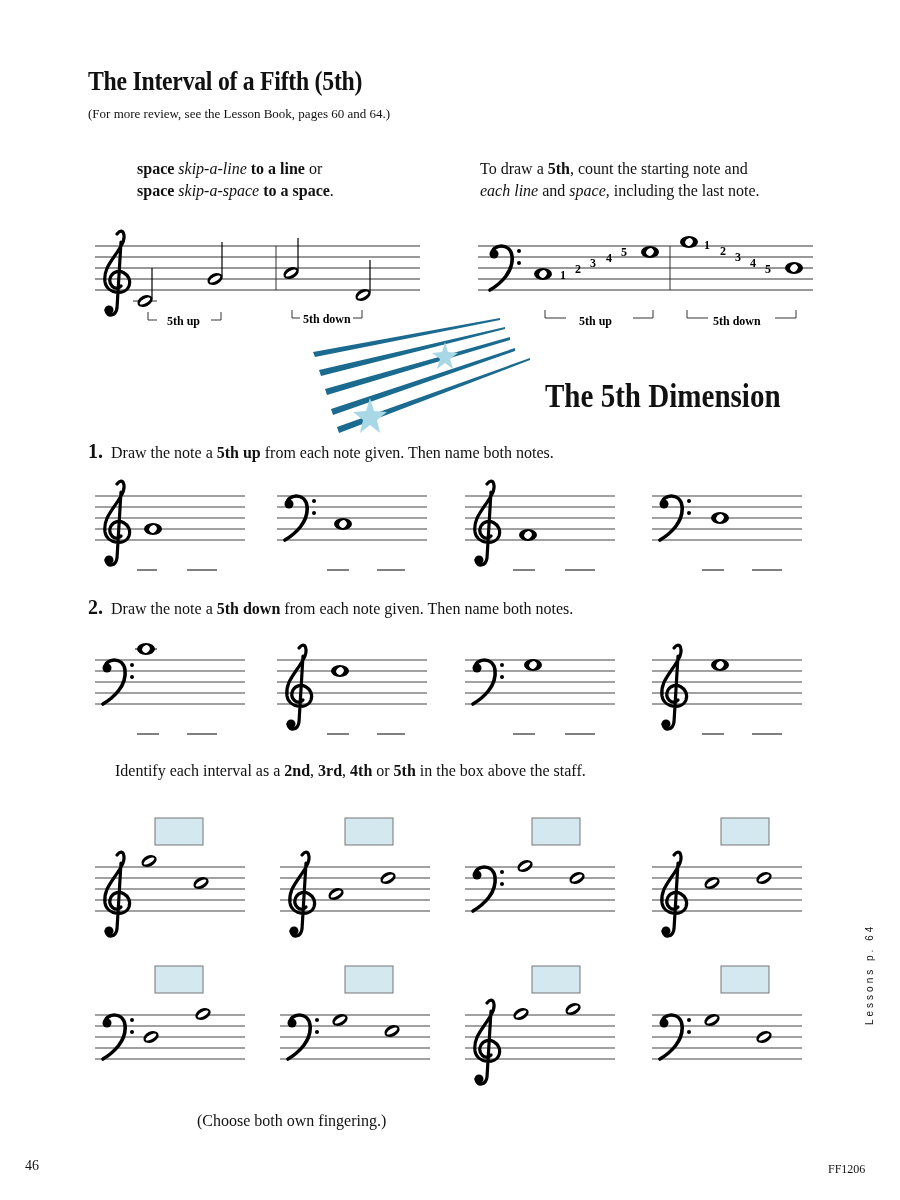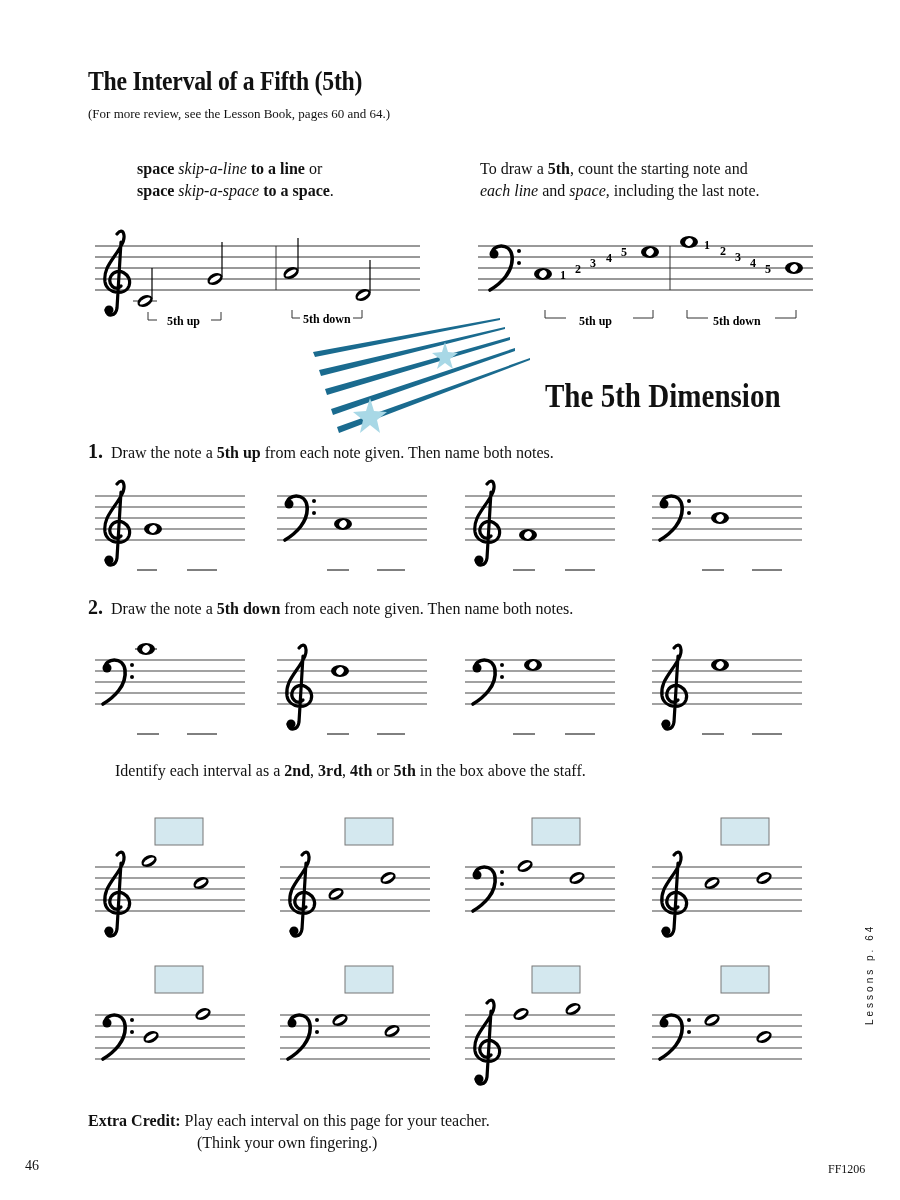--- a/index.html
+++ b/index.html
@@ -267,19 +267,18 @@
     </g>
   <g transform="translate(557,52)">
       <use href="#lines"></use>
       <use href="#bass" x="6" y="0"></use>
       <use href="#half" x="60" y="5"></use>
       <use href="#half" x="112" y="22"></use>
     </g>
 </svg>
 
 <div class="abs intro" style="left:88px; top:1110px;">
-  <div><b>Extra Credit:</b><span> Play each interval on this page for your teacher.</span></div>
-  <div style="padding-left:109px;">(Think your own fingering.)</div>
+  <div style="padding-left:109px;">(Choose both own fingering.)</div>
 </div>
 
 <div class="abs footer" style="left:25px; top:1158px;">46</div>
 <div class="abs" style="left:828px; top:1162px; font-size:12px;">FF1206</div>
 <div class="abs side" style="left:864px; top:1025px;">Lessons p. 64</div>
 
 </body></html>

